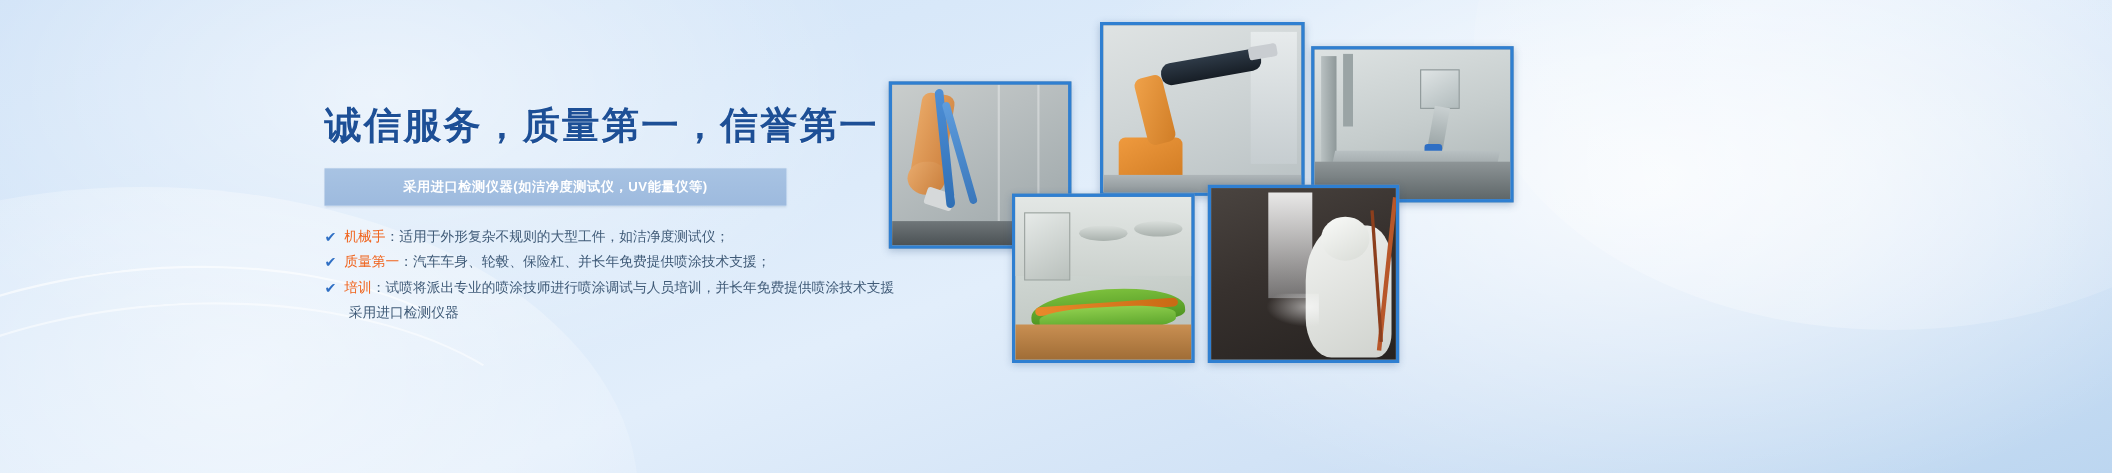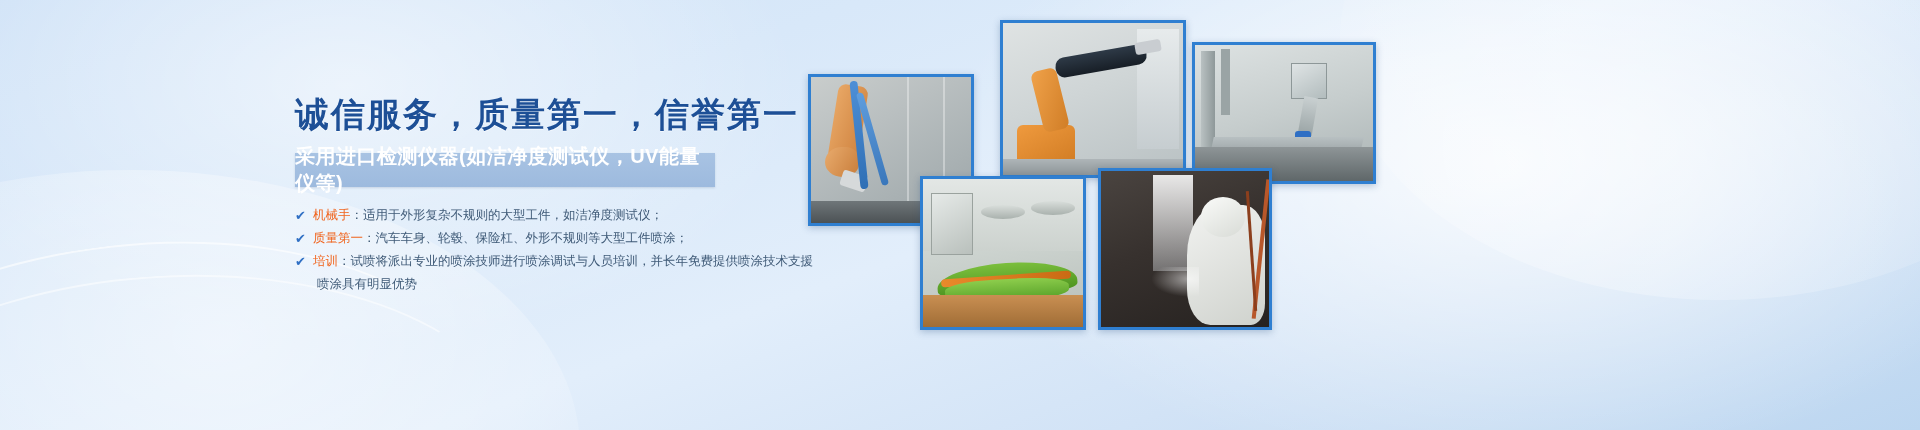--- a/index.html
+++ b/index.html
@@ -31,21 +31,21 @@
   .copy{position:absolute;left:295px;top:96px;width:520px;}
   .headline{
     font-size:34px;font-weight:bold;letter-spacing:2px;color:#1d4f96;
     line-height:1.1;white-space:nowrap;
     text-shadow:0 1px 0 rgba(255,255,255,.6);
   }
   .subbar{
     margin-top:20px;height:34px;width:420px;
     background:linear-gradient(180deg,#a8c3e3 0%,#9dbade 100%);
     display:flex;align-items:center;justify-content:center;
-    color:#ffffff;font-size:20px;font-weight:bold;letter-spacing:.5px;
+    color:#ffffff;font-size:12px;font-weight:bold;letter-spacing:.5px;
     box-shadow:0 1px 2px rgba(60,90,130,.18);
   }
   .bullets{margin-top:18px;}
   .bullet{
     display:flex;align-items:flex-start;gap:7px;
     font-size:12.5px;line-height:21px;color:#3f5a77;margin-bottom:2px;
   }
   .check{color:#2f6fc4;font-size:13px;font-weight:bold;line-height:21px;flex:0 0 auto;}
   .btxt{flex:1 1 auto;}
   .bkey{color:#f0651f;}
@@ -132,29 +132,29 @@
 
     <div class="bullets">
 
       <div class="bullet">
         <span class="check">✔</span>
         <span class="btxt"><span class="bkey">机械手</span><span class="bsep">：</span><span>适用于外形复杂不规则的大型工件，如洁净度测试仪；</span></span>
       </div>
 
       <div class="bullet">
         <span class="check">✔</span>
-        <span class="btxt"><span class="bkey">质量第一</span><span class="bsep">：</span><span>汽车车身、轮毂、保险杠、外形不规则等大型工件喷涂；</span></span>
+        <span class="btxt"><span class="bkey">质量第一</span><span class="bsep">：</span><span>汽车车身、轮毂、保险杠、并长年免费提供喷涂技术支援；</span></span>
       </div>
 
       <div class="bullet">
         <span class="check">✔</span>
         <span class="btxt"><span class="bkey">培训</span><span class="bsep">：</span><span>试喷将派出专业的喷涂技师进行喷涂调试与人员培训，并长年免费提供喷涂技术支援</span></span>
       </div>
 
-      <div class="cont">喷涂具有明显优势</div>
+      <div class="cont">采用进口检测仪器</div>
 
     </div>
   </div>
 
   <div class="photo" id="p1">
     <div class="ph-inner">
       <div class="seam" style="left:96px"></div>
       <div class="seam" style="left:132px"></div>
       <div class="arm"></div>
       <div class="arm2"></div>

